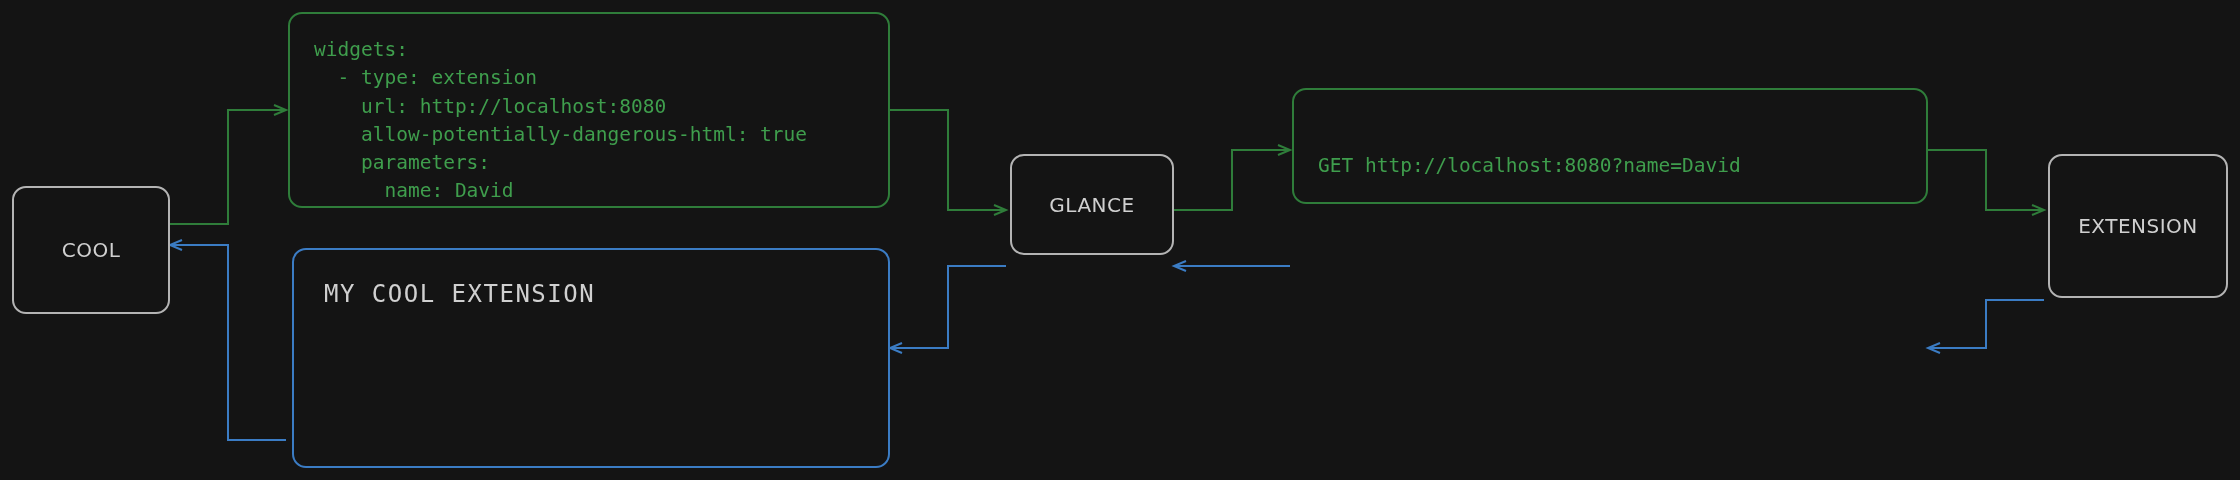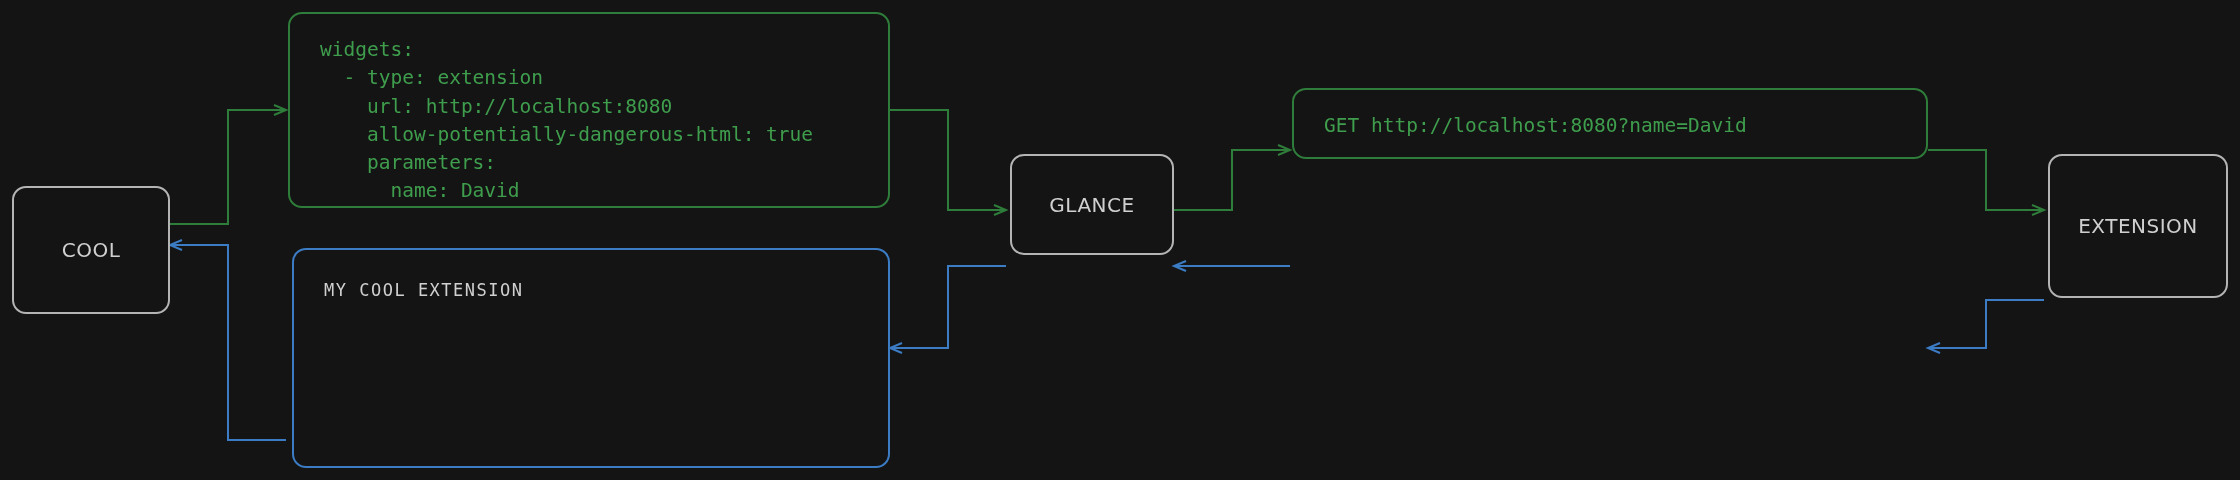--- a/index.html
+++ b/index.html
@@ -44,21 +44,21 @@
     font-size: 20px;
     letter-spacing: 0.5px;
     white-space: nowrap;
   }
   .codebox {
     position: absolute;
     box-sizing: border-box;
     border: 2px solid #2f7d3a;
     border-radius: 14px;
     background: #141414;
-    padding: 22px 30px;
+    padding: 22px 24px;
   }
   .codebox.blue {
     border-color: #3b7cc4;
   }
   .codebox.widget {
     border-color: #3b7cc4;
   }
   pre.code {
     margin: 0;
     font-family: "DejaVu Sans Mono", monospace;
@@ -66,21 +66,21 @@
     line-height: 1.45;
     white-space: pre;
     color: #3f9e4d;
   }
   pre.code.blue {
     color: #4e92da;
   }
   .widget-title {
     color: #d0d0d0;
     font-family: "DejaVu Sans Mono", monospace;
-    font-size: 17px;
+    font-size: 24px;
     letter-spacing: 1.5px;
     margin: 4px 0 18px 16px;
     white-space: pre;
   }
   .widget-card {
     border: 2px solid #b4b4b4;
     border-radius: 14px;
     padding: 26px 0 26px 22px;
     margin: 0 14px 4px 14px;
     box-sizing: border-box;
@@ -157,21 +157,21 @@
 
   <div class="codebox" style="left:288px; top:12px; width:602px; height:196px;">
     <pre class="code">widgets:
   - type: extension
     url: http://localhost:8080
     allow-potentially-dangerous-html: true
     parameters:
       name: David</pre>
   </div>
 
-  <div class="codebox" style="left:1292px; top:88px; width:636px; height:71px; display:flex; align-items:flex-start;">
+  <div class="codebox" style="left:1292px; top:88px; width:636px; height:116px; display:flex; align-items:flex-end;">
     <pre class="code">GET http://localhost:8080?name=David</pre>
   </div>
 
 
   <div class="codebox widget" style="left:292px; top:248px; width:598px; height:220px; padding:26px 14px 14px 14px;">
     <div class="widget-title">MY COOL EXTENSION</div>
   </div>
 
 </div>
 

